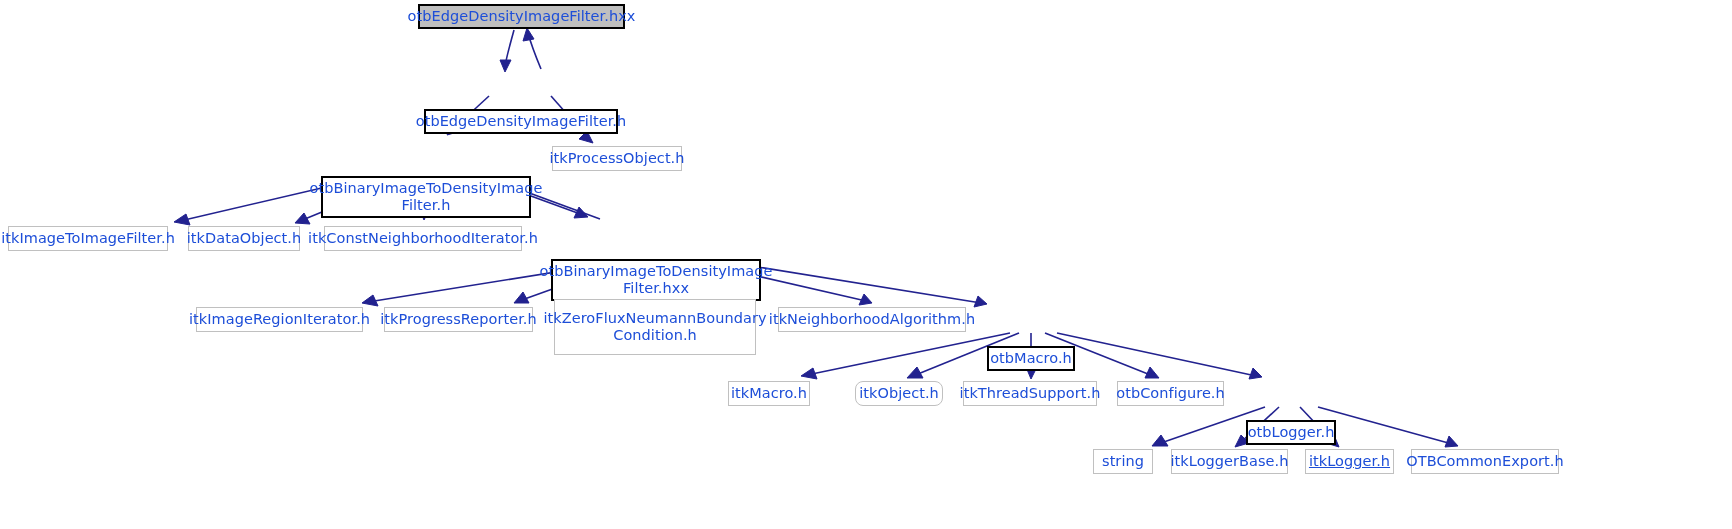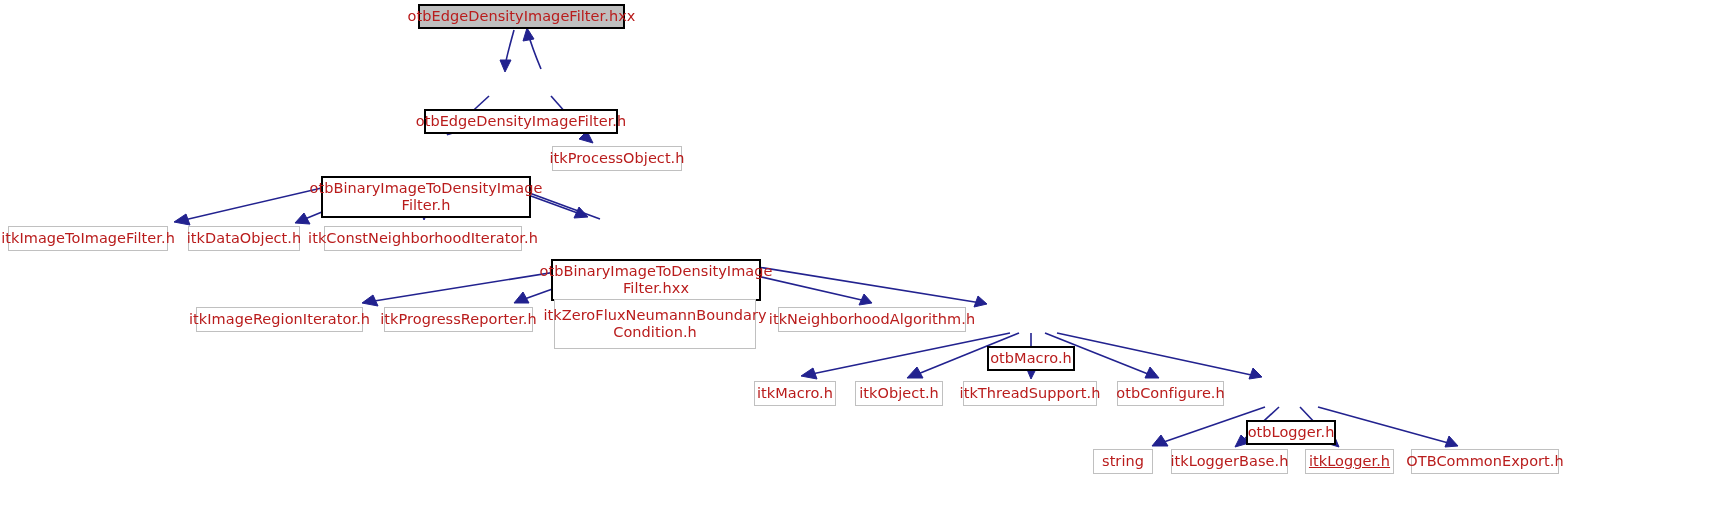--- a/index.html
+++ b/index.html
@@ -25,21 +25,21 @@
   }
   .node {
     position: absolute;
     box-sizing: border-box;
     display: flex;
     align-items: center;
     justify-content: center;
     text-align: center;
     background: #ffffff;
     border: 1px solid #c0c0c0;
-    color: #b91c1c;
+    color: #1d4ed8;
     font-size: 14.5px;
     line-height: 17px;
     letter-spacing: 0.05px;
     white-space: pre-line;
     padding: 0 6px;
     z-index: 2;
   }
   .node.emph {
     border: 2px solid #000000;
     margin-top: 39px;
@@ -153,26 +153,26 @@
       <div class="node emph" style="left: 321px; top: 137px; width: 210px; height: 42px;">otbBinaryImageToDensityImage
 Filter.h</div>
       <div class="node" style="left: 552px; top: 146px; width: 130px; height: 25px;">itkProcessObject.h</div>
       <div class="node" style="left: 8px; top: 226px; width: 160px; height: 25px;">itkImageToImageFilter.h</div>
       <div class="node" style="left: 188px; top: 226px; width: 112px; height: 25px;">itkDataObject.h</div>
       <div class="node" style="left: 324px; top: 226px; width: 198px; height: 25px;">itkConstNeighborhoodIterator.h</div>
       <div class="node emph" style="left: 551px; top: 220px; width: 210px; height: 42px;">otbBinaryImageToDensityImage
 Filter.hxx</div>
       <div class="node" style="left: 196px; top: 307px; width: 167px; height: 25px;">itkImageRegionIterator.h</div>
       <div class="node" style="left: 384px; top: 307px; width: 149px; height: 25px;">itkProgressReporter.h</div>
-      <div class="node" style="left: 554px; top: 299px; width: 202px; height: 50px;">itkZeroFluxNeumannBoundary
+      <div class="node" style="left: 554px; top: 299px; width: 202px; height: 56px;">itkZeroFluxNeumannBoundary
 Condition.h</div>
       <div class="node" style="left: 778px; top: 307px; width: 188px; height: 25px;">itkNeighborhoodAlgorithm.h</div>
       <div class="node emph" style="left: 987px; top: 307px; width: 88px; height: 25px;">otbMacro.h</div>
-      <div class="node" style="left: 754px; top: 381px; width: 82px; height: 25px;">itkMacro.h</div>
-      <div class="node" style="left: 855px; top: 381px; width: 88px; height: 25px;">itkObject.h</div>
+      <div class="node" style="left: 728px; top: 381px; width: 82px; height: 25px;">itkMacro.h</div>
+      <div class="node" style="left: 855px; top: 381px; width: 88px; height: 25px; border-radius: 8px;">itkObject.h</div>
       <div class="node" style="left: 963px; top: 381px; width: 134px; height: 25px;">itkThreadSupport.h</div>
       <div class="node" style="left: 1117px; top: 381px; width: 107px; height: 25px;">otbConfigure.h</div>
       <div class="node emph" style="left: 1246px; top: 381px; width: 90px; height: 25px;">otbLogger.h</div>
       <div class="node" style="left: 1093px; top: 449px; width: 60px; height: 25px;">string</div>
       <div class="node" style="left: 1171px; top: 449px; width: 117px; height: 25px;">itkLoggerBase.h</div>
       <div class="node" style="left: 1305px; top: 449px; width: 89px; height: 25px; text-decoration: underline;">itkLogger.h</div>
       <div class="node" style="left: 1411px; top: 449px; width: 148px; height: 25px;">OTBCommonExport.h</div>
     </div>
 </div>
 

